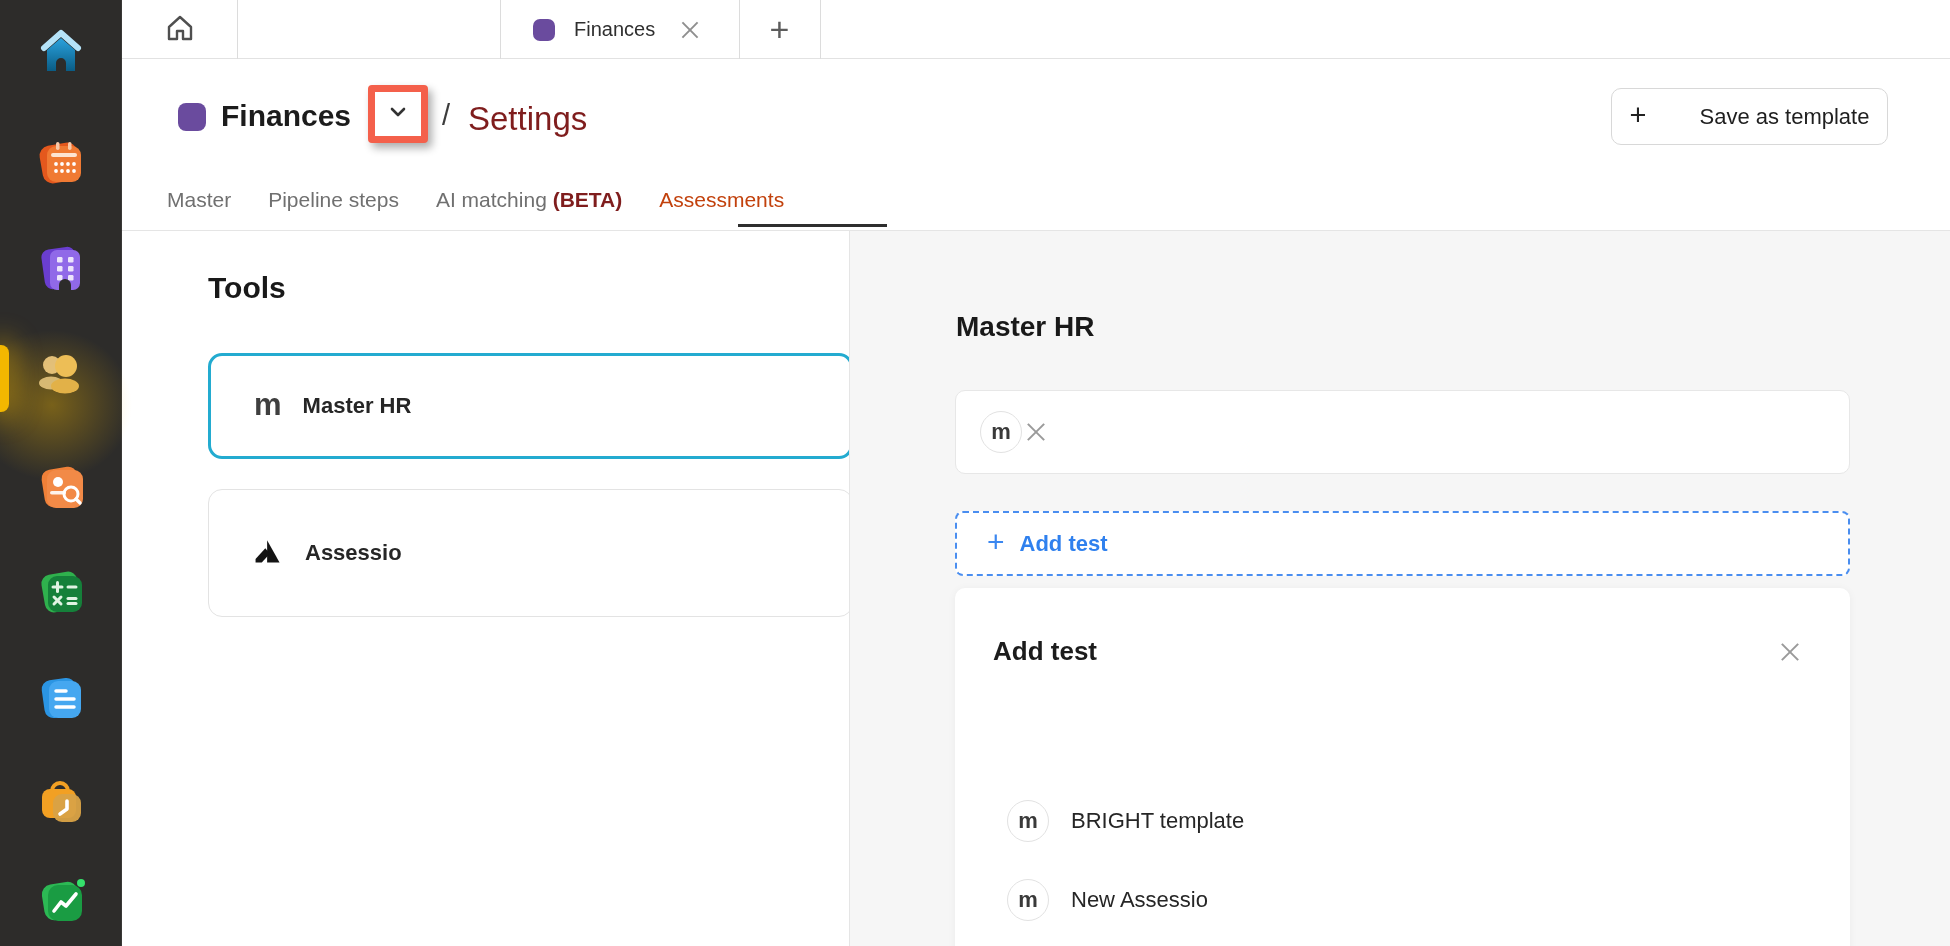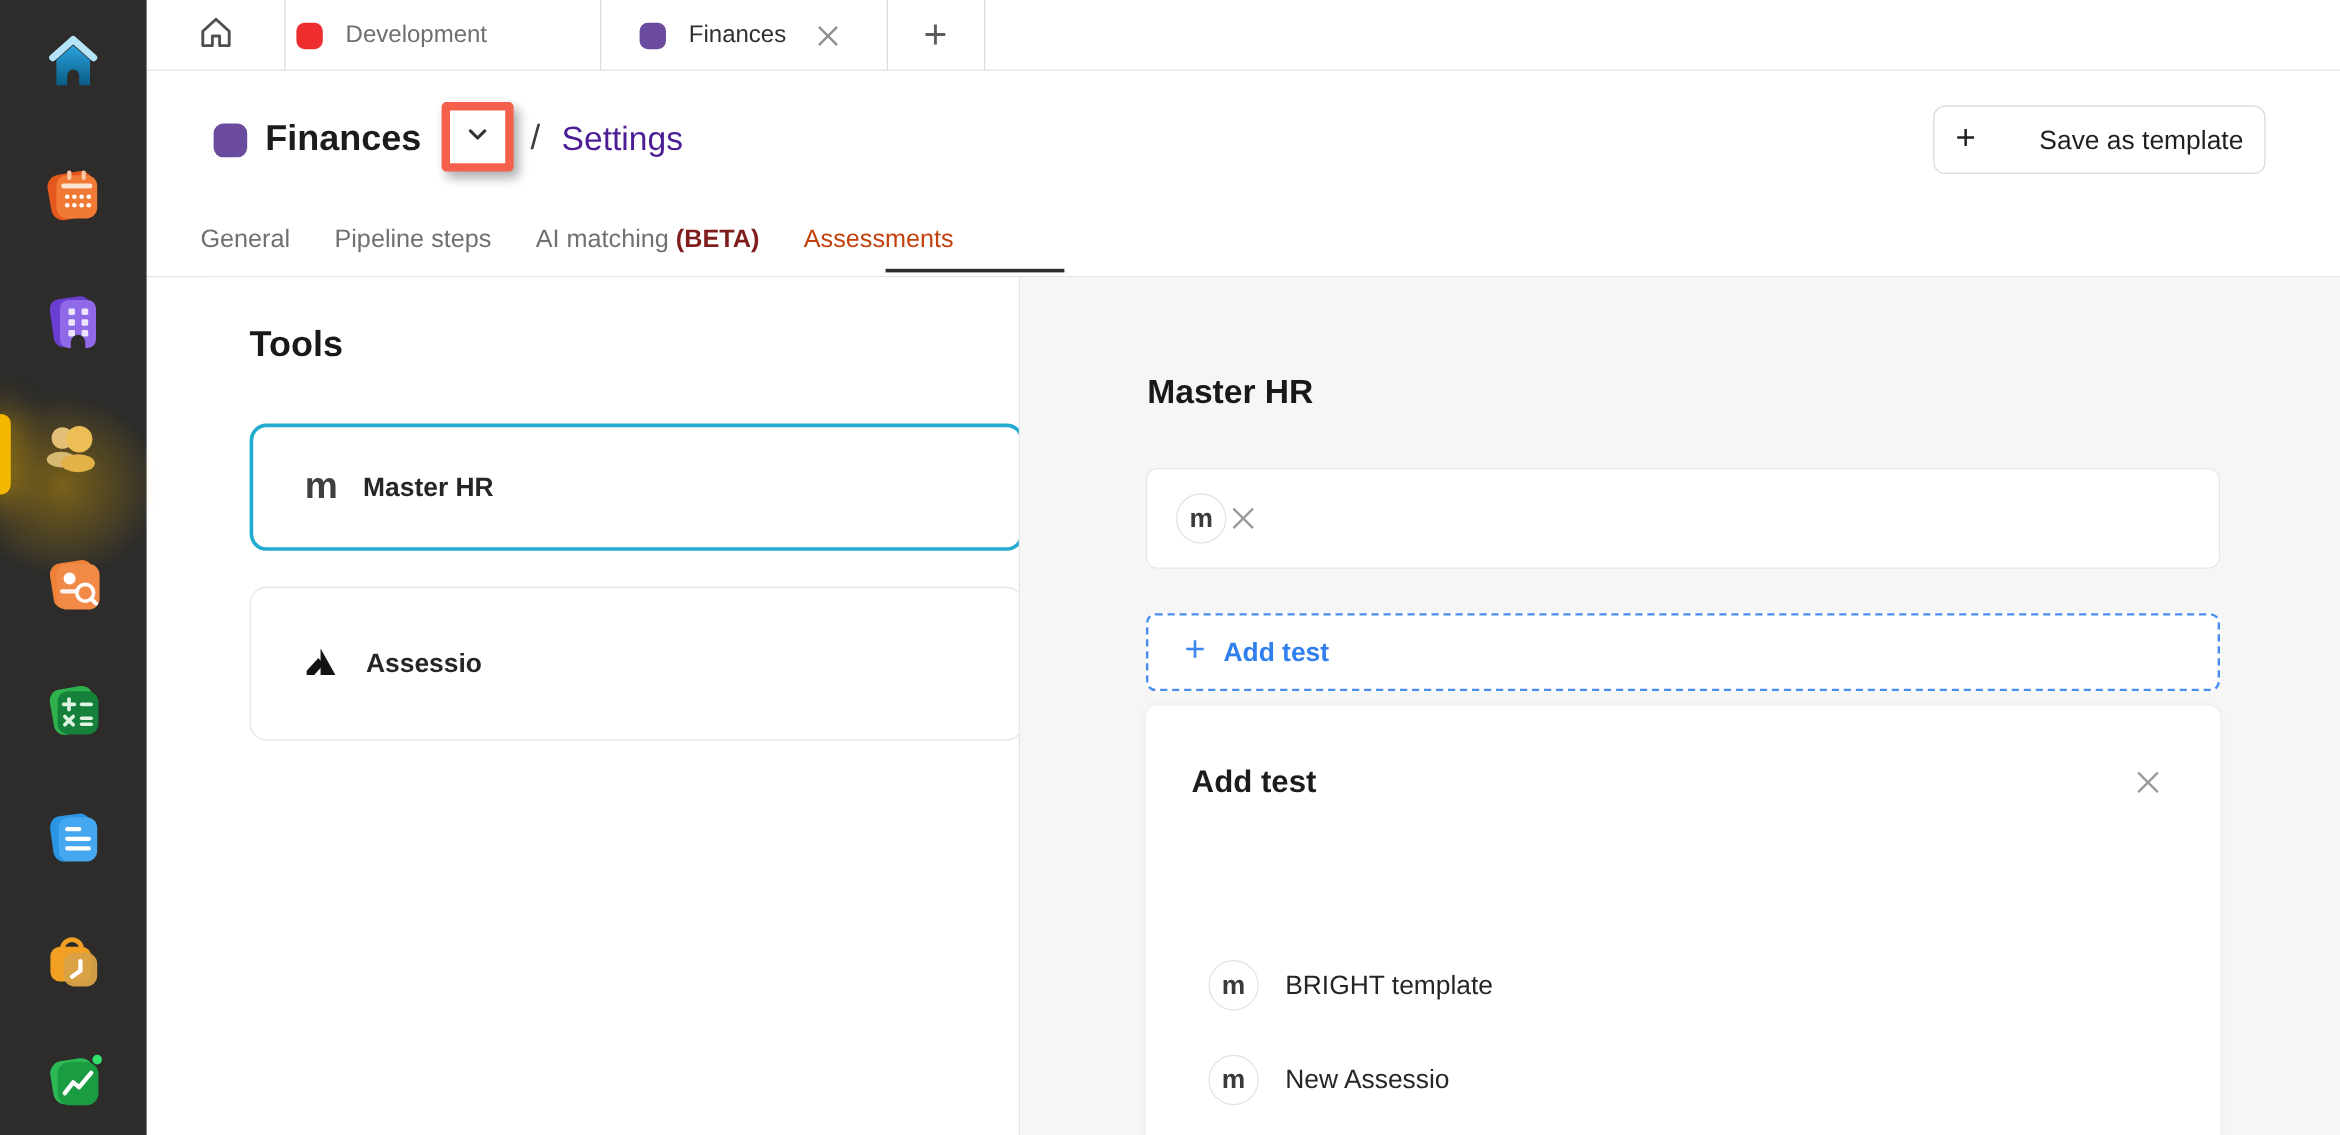--- a/index.html
+++ b/index.html
@@ -29,21 +29,21 @@
   .tab-new { position:absolute; left:617px; top:0; width:81px; height:59px; display:flex; align-items:center; justify-content:center;
     font-size:34px; font-weight:300; color:#5c5c5c; cursor:pointer; }
 
   
   .ws-square { position:absolute; left:178px; top:103px; width:28px; height:28px; border-radius:8px; }
   .page-title { position:absolute; left:221px; top:99px; font-size:30px; font-weight:bold; color:#1c1c1c; }
   .annot-box { position:absolute; left:368px; top:85px; width:60px; height:58px; background:#fff;
     border:7px solid #f4604b; border-radius:4px; display:flex; align-items:center; justify-content:center;
     box-shadow:4px 5px 9px rgba(0,0,0,.32); }
   .crumb-sep { position:absolute; left:442px; top:99px; font-size:29px; color:#3c3c3c; }
-  .crumb-section { position:absolute; left:468px; top:100px; font-size:28px; color:#4c1d95; }
+  .crumb-section { position:absolute; left:468px; top:100px; font-size:33px; color:#7f1d1d; }
   .save-btn { position:absolute; left:1611px; top:88px; width:277px; height:57px; background:#fff; border:1px solid #d8d8d8;
     border-radius:10px; display:flex; align-items:center; justify-content:center; gap:13px; cursor:pointer; }
   .save-btn .plus { font-size:29px; font-weight:300; color:#222; margin-top:-3px; }
   .save-btn .lbl { font-size:22px; color:#1f1f1f;margin-left:40px; }
 
   
   .subtabs { position:absolute; left:167px; top:188px; display:flex; gap:37px; }
   .subtab { font-size:21px; color:#707070; white-space:nowrap; cursor:pointer; }
   .subtab .beta { font-weight:bold; }
   .subtab.active { color:#c2410c; font-weight:500; }
@@ -224,24 +224,20 @@
 <div class="tabbar">
   <div class="home-tab">
     <span>
       <svg width="32" height="30" viewBox="0 0 32 30">
         <path d="M5 14 L16 4 L27 14 V26 H19 V18 h-6 v8 H5 Z" fill="none" stroke="#4f4f4f" stroke-width="2.4" stroke-linejoin="round"></path>
       </svg>
     </span>
   </div>
   <div class="tab-sep" style="left:115px"></div>
 
-  <div class="tab tab-dev">
-    <span class="tab-square" style="background:#ee2d2f"></span>
-    <span class="tab-label">Development</span>
-  </div>
   <div class="tab-sep" style="left:378px"></div>
 
   <div class="tab tab-fin">
     <span class="tab-square" style="background:#6a4b9e"></span>
     <span class="tab-label">Finances</span>
     <span class="tab-close">
       <svg width="26" height="26" viewBox="0 0 24 24">
         <line x1="5" y1="5" x2="19" y2="19" stroke="#8f8f8f" stroke-width="1.8"></line>
         <line x1="19" y1="5" x2="5" y2="19" stroke="#8f8f8f" stroke-width="1.8"></line>
       </svg>
@@ -269,21 +265,21 @@
 <div class="crumb-sep">/</div>
 <div class="crumb-section">Settings</div>
 
 <div class="save-btn">
   <span class="plus">+</span>
   <span class="lbl">Save as template</span>
 </div>
 
 <div class="subtabs">
   <span class="subtab">
-    <span>General</span>
+    <span>Master</span>
   </span>
   <span class="subtab">
     <span>Pipeline steps</span>
   </span>
   <span class="subtab">
     <span>AI matching</span><span class="beta" style="color:#7f1d1d"> (BETA)</span>
   </span>
   <span class="subtab active">
     <span>Assessments</span>
   </span>

